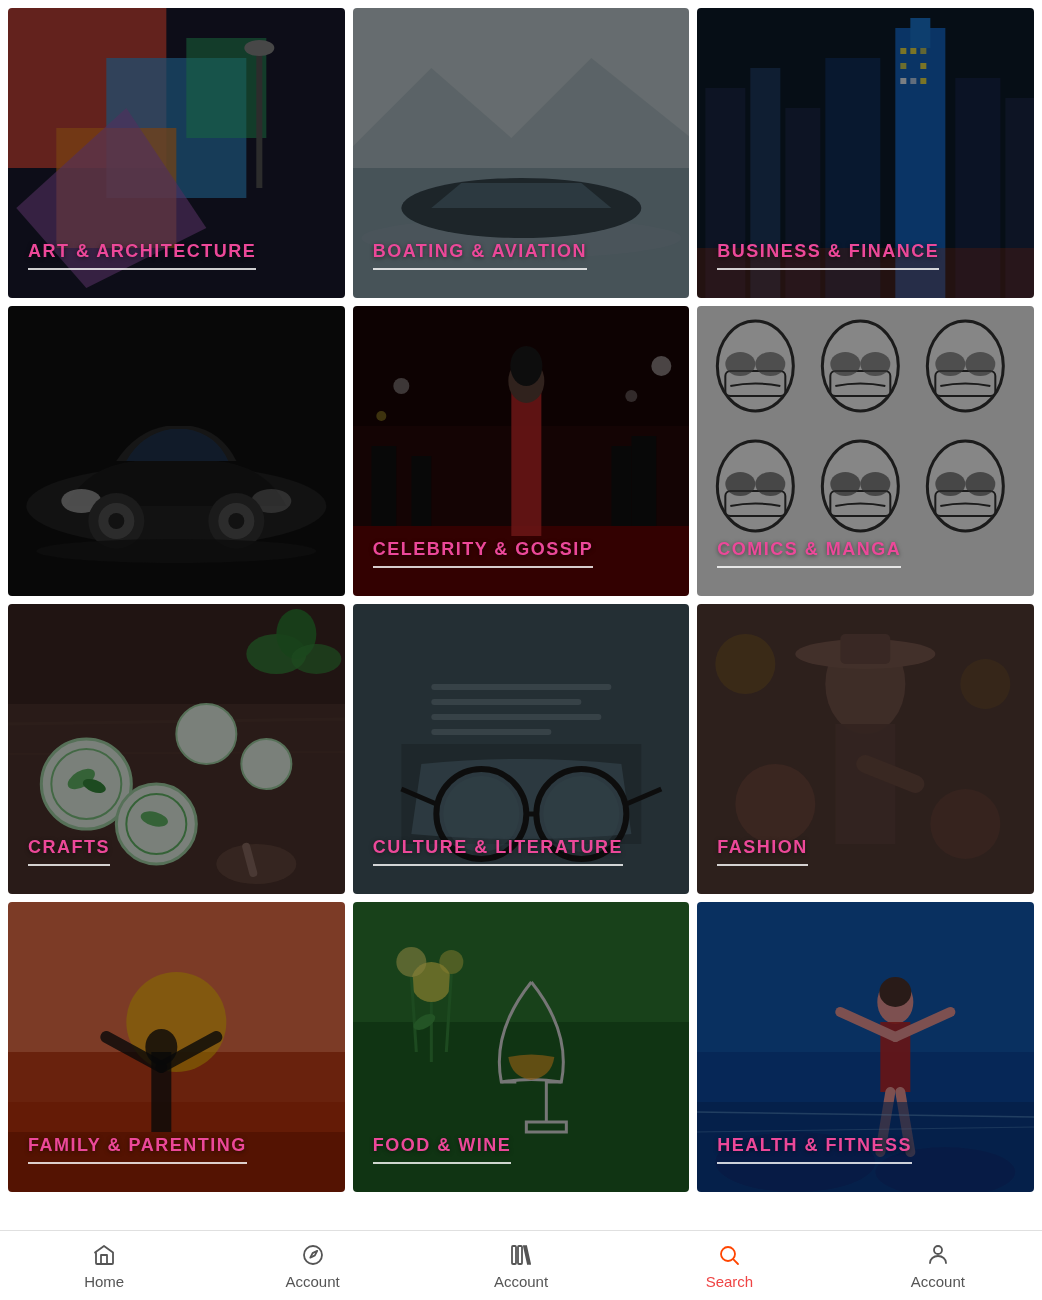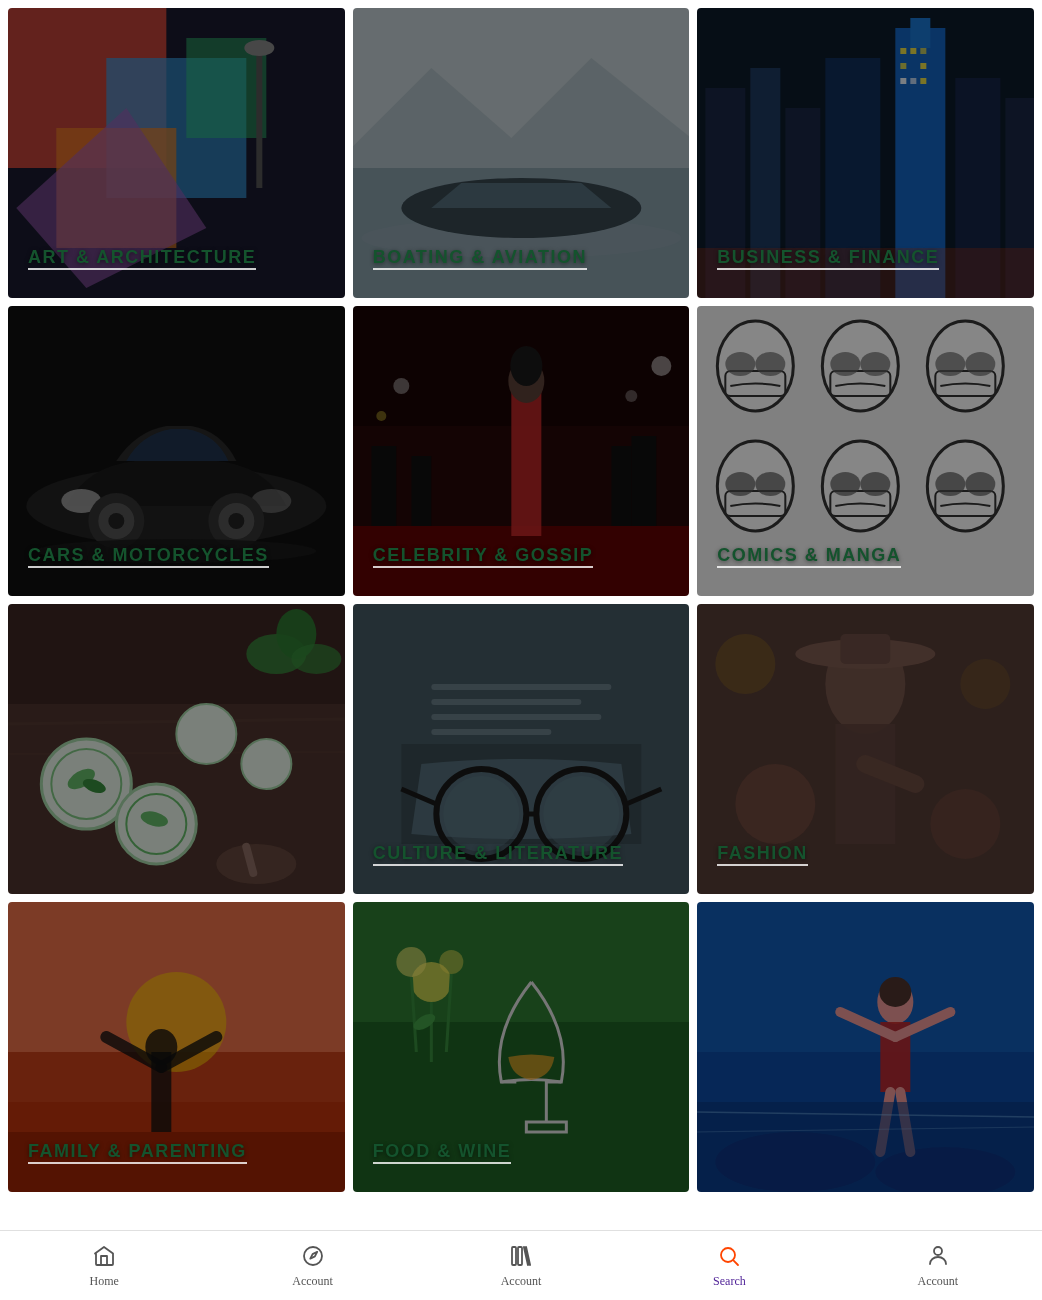--- a/index.html
+++ b/index.html
@@ -37,27 +37,28 @@
     }
 
     .category-card .label-wrapper {
       position: absolute;
       bottom: 28px;
       left: 20px;
       right: 20px;
     }
 
     .category-card .label {
-      color: #14532d;
+      color: #ec4899;
       font-size: 18px;
       font-weight: 600;
       letter-spacing: 1.5px;
       text-transform: uppercase;
       text-shadow: 0 1px 4px rgba(0,0,0,0.5);
       border-bottom: 2px solid rgba(255,255,255,0.8);
+      padding-bottom: 6px;
       display: inline-block;
     }
 
     
     .bottom-nav {
       position: fixed;
       bottom: 0;
       left: 0;
       width: 1042px;
       height: 70px;
@@ -79,27 +80,26 @@
 
     .nav-item .nav-icon {
       width: 26px;
       height: 26px;
       display: flex;
       align-items: center;
       justify-content: center;
     }
 
     .nav-item .nav-label {
-      font-size: 12px;
+      font-size: 15px;
       color: #555;
-      font-family: Liberation Serif, serif;
     }
 
     .nav-item.active .nav-label {
-      color: #4c1d95;
+      color: #ef4444;
     }
 
     .nav-item.active svg {
       stroke: #ff4500;
       fill: none;
     }
 
     
     .main-content {
       padding-bottom: 80px;
@@ -225,23 +225,20 @@
         <circle cx="230" cy="215" r="28" fill="#333"></circle>
         <circle cx="230" cy="215" r="18" fill="#555"></circle>
         <circle cx="230" cy="215" r="8" fill="#222"></circle>
 
         <path d="M 120 155 Q 135 128 165 123 L 180 123 Q 210 128 222 155 Z" fill="#1e3a5f" opacity="0.7"></path>
 
         <ellipse cx="170" cy="245" rx="140" ry="12" fill="#1a1a1a" opacity="0.9"></ellipse>
 
           <rect width="340" height="290" fill="rgba(0,0,0,0.25)"></rect>
         </svg>
-      </div>
-      <div class="label-wrapper">
-        <span class="label">CARS &amp; MOTORCYCLES</span>
       </div>
     </div>
       <div class="category-card">
       <div class="bg">
         <svg xmlns="http://www.w3.org/2000/svg" width="100%" height="100%" viewBox="0 0 340 290" preserveAspectRatio="xMidYMid slice">
 
         <rect width="340" height="290" fill="#1a0505"></rect>
 
         <rect x="0" y="120" width="340" height="170" fill="#2a0808" opacity="0.8"></rect>
 
@@ -351,20 +348,23 @@
         <ellipse cx="250" cy="260" rx="40" ry="20" fill="#6d4c41" opacity="0.8"></ellipse>
         <rect x="235" y="240" width="8" height="35" rx="4" fill="#8d6e63" transform="rotate(-15 235 240)"></rect>
 
         <ellipse cx="270" cy="50" rx="30" ry="20" fill="#388e3c" opacity="0.8"></ellipse>
         <ellipse cx="290" cy="30" rx="20" ry="25" fill="#2e7d32" opacity="0.9"></ellipse>
         <ellipse cx="310" cy="55" rx="25" ry="15" fill="#388e3c" opacity="0.7"></ellipse>
 
           <rect width="340" height="290" fill="rgba(0,0,0,0.25)"></rect>
         </svg>
       </div>
+      <div class="label-wrapper">
+        <span class="label">CRAFTS</span>
+      </div>
     </div>
       <div class="category-card">
       <div class="bg">
         <svg xmlns="http://www.w3.org/2000/svg" width="100%" height="100%" viewBox="0 0 340 290" preserveAspectRatio="xMidYMid slice">
 
         <rect width="340" height="290" fill="#455a64"></rect>
 
         <rect x="50" y="140" width="240" height="100" fill="#37474f" opacity="0.8"></rect>
 
         <path d="M 70 160 Q 170 150 270 160 L 280 230 Q 170 240 60 230 Z" fill="#546e7a"></path>
@@ -499,20 +499,23 @@
 
         <line x1="195" y1="190" x2="185" y2="250" stroke="#ef9a9a" stroke-width="10" stroke-linecap="round"></line>
         <line x1="205" y1="190" x2="215" y2="250" stroke="#ef9a9a" stroke-width="10" stroke-linecap="round"></line>
 
         <rect x="0" y="200" width="340" height="90" fill="#0a3880" opacity="0.6"></rect>
         <line x1="0" y1="210" x2="340" y2="215" stroke="#90caf9" stroke-width="1.5" opacity="0.4"></line>
         <line x1="0" y1="230" x2="340" y2="225" stroke="#90caf9" stroke-width="1" opacity="0.3"></line>
 
           <rect width="340" height="290" fill="rgba(0,0,0,0.25)"></rect>
         </svg>
+      </div>
+      <div class="label-wrapper">
+        <span class="label">HEALTH &amp; FITNESS</span>
       </div>
     </div>
     </div>
 </div>
 
 <nav class="bottom-nav">
 
   <div class="nav-item">
     <div class="nav-icon">
       <svg viewBox="0 0 24 24">

